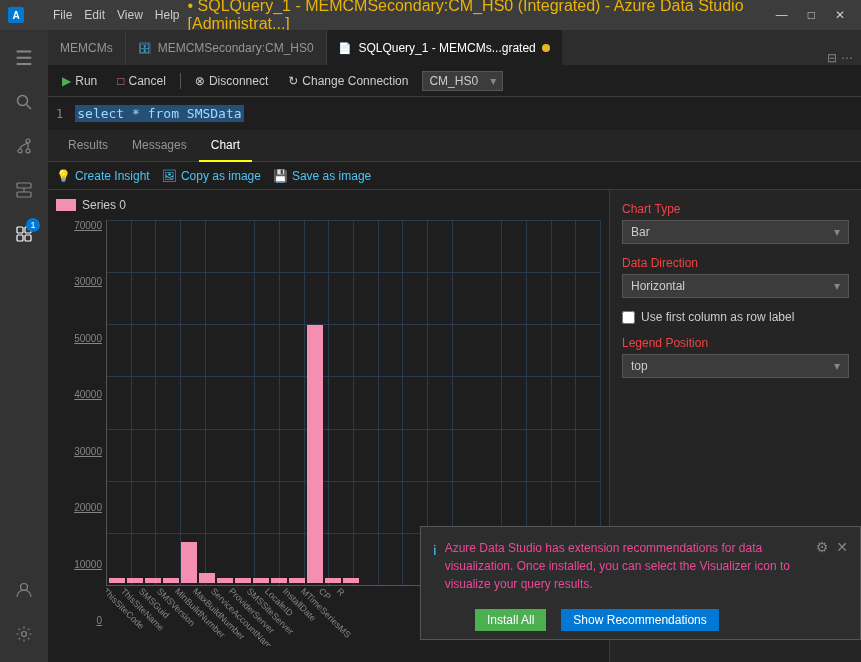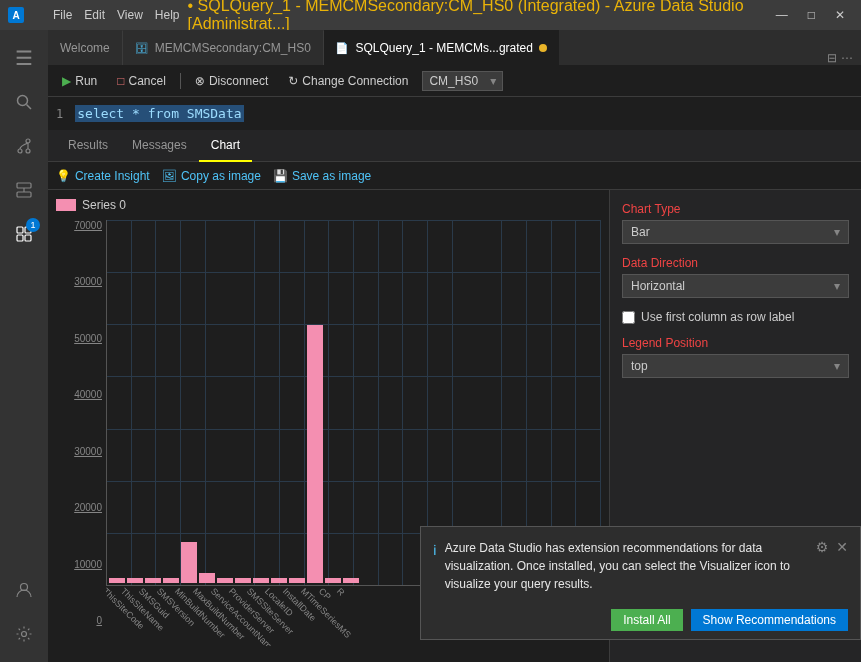--- a/index.html
+++ b/index.html
@@ -401,40 +401,40 @@
     }
     .popup-icon {
       color: #4fc3f7;
       font-size: 14px;
       flex-shrink: 0;
       margin-top: 1px;
     }
     .popup-text {
       flex: 1;
       font-size: 12px;
-      color: #e5e5e5;
+      color: #ec4899;
       line-height: 1.5;
     }
     .popup-close {
       color: #858585;
       cursor: pointer;
       font-size: 14px;
       flex-shrink: 0;
     }
     .popup-gear {
       color: #858585;
       cursor: pointer;
       font-size: 14px;
       flex-shrink: 0;
     }
     .popup-buttons {
       display: flex;
-      justify-content: flex-end;
-      gap: 8px;
+      gap: 15px;
       padding: 8px 12px;
+      margin-left: 42px;
     }
     .btn-install {
       background: #4caf50;
       color: white;
       border: none;
       padding: 4px 12px;
       font-size: 12px;
       cursor: pointer;
     }
     .btn-show {
@@ -514,21 +514,21 @@
         <circle cx="9" cy="9" r="2.5" stroke="#858585" stroke-width="1.2"></circle>
         <path d="M9 1.5v2M9 14.5v2M1.5 9h2M14.5 9h2M3.6 3.6l1.4 1.4M13 13l1.4 1.4M3.6 14.4l1.4-1.4M13 5l1.4-1.4" stroke="#858585" stroke-width="1.2"></path>
       </svg>
     </div>
   </div>
 
   <div class="editor-area">
 
     <div class="tab-bar">
       <div class="tab inactive">
-        <span>Welcome</span>
+        <span>MEMCMs</span>
       </div>
       <div class="tab inactive">
         <span style="color:#4fc3f7;font-size:11px;">🗄</span>
         <span>MEMCMSecondary:CM_HS0</span>
       </div>
       <div class="tab active">
         <span style="color:#4fc3f7;font-size:11px;">📄</span>
         <span>SQLQuery_1 - MEMCMs...grated</span>
         <div class="tab-dot"></div>
       </div>

